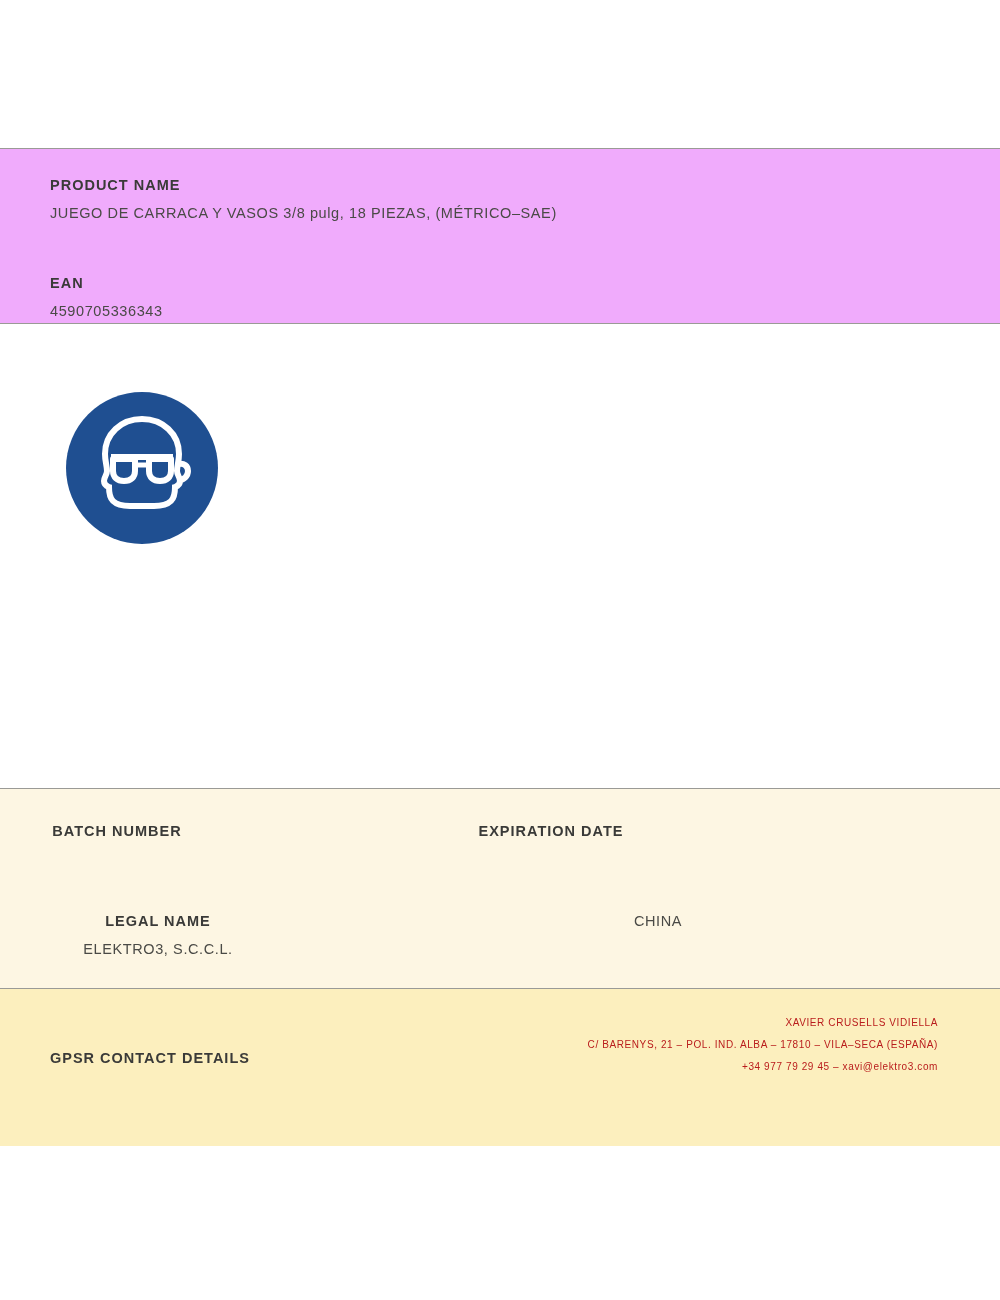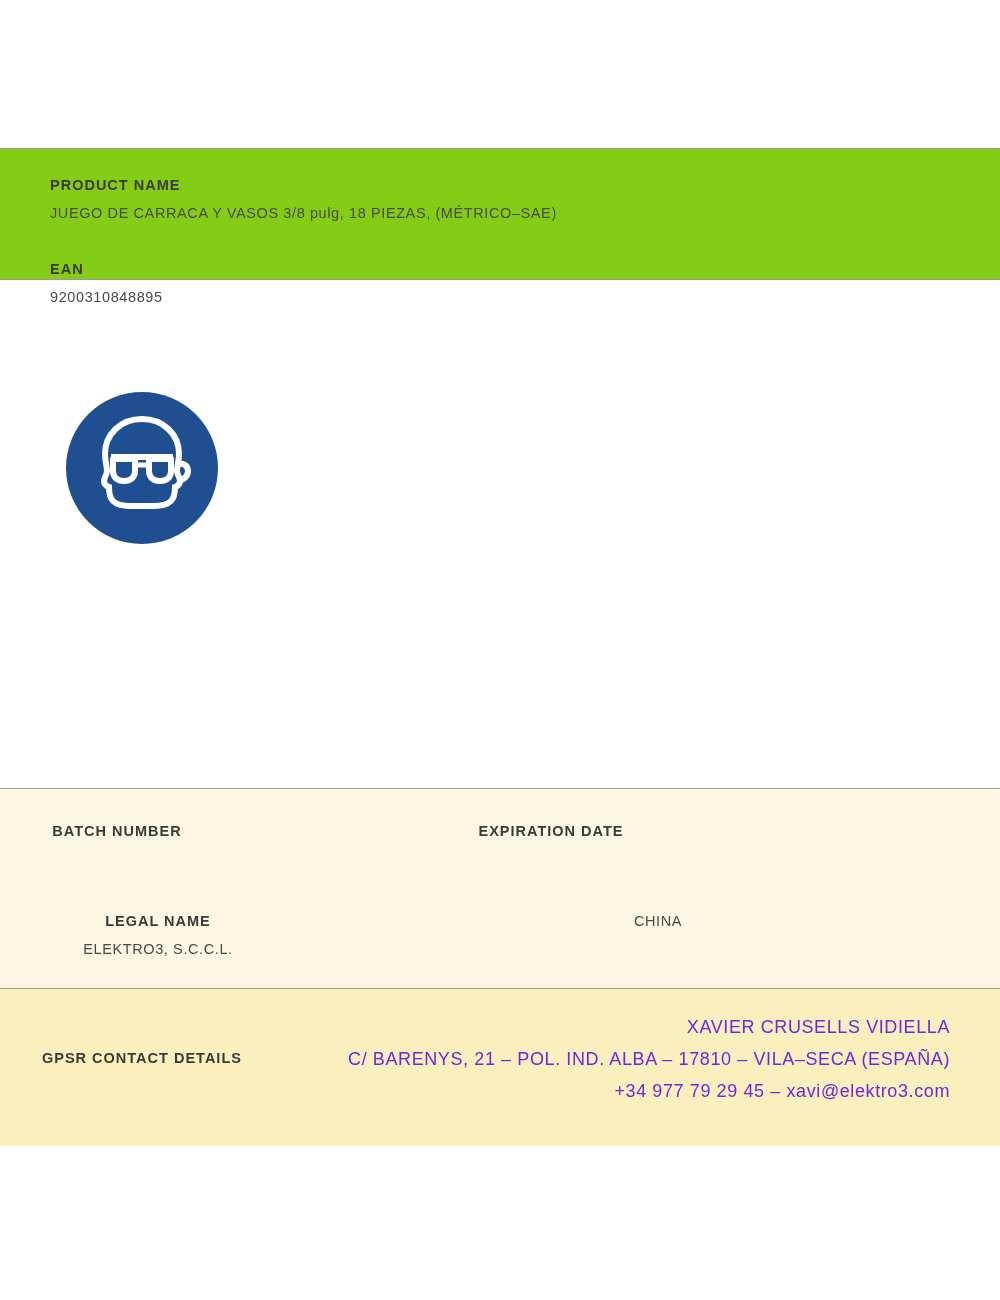--- a/index.html
+++ b/index.html
@@ -23,22 +23,22 @@
     width: 1000px;
     height: 1300px;
   }
 
   
   .product-block {
     position: absolute;
     top: 148px;
     left: 0;
     width: 1000px;
-    height: 132px;
-    background: #84cc16;
+    height: 176px;
+    background: #f0abfc;
     border-top: 1px solid #9a9a96;
     border-bottom: 1px solid #9a9a96;
     box-sizing: border-box;
   }
   .product-inner {
     padding: 28px 50px 0 50px;
   }
   .field-label {
     font-size: 14.5px;
     font-weight: bold;
@@ -46,21 +46,21 @@
     color: #3a3a38;
     margin: 0 0 12px 0;
   }
   .field-value {
     font-size: 14.5px;
     letter-spacing: 0.6px;
     color: #4a4a46;
     margin: 0;
   }
   .gap-block {
-    margin-top: 40px;
+    margin-top: 54px;
   }
 
   
   .picto-area {
     position: absolute;
     top: 336px;
     left: 0;
     width: 1000px;
     height: 452px;
     background: #ffffff;
@@ -129,51 +129,51 @@
     left: 0;
     width: 1000px;
     height: 158px;
     background: #fcefbe;
     border-top: 1px solid #9a9a96;
     box-sizing: border-box;
   }
   .gpsr-label {
     position: absolute;
     top: 46px;
-    left: 42px;
+    left: 50px;
     font-size: 14.5px;
     font-weight: bold;
     letter-spacing: 1.0px;
     color: #3a3a38;
   }
   .gpsr-lines {
     position: absolute;
     top: 28px;
     right: 50px;
     text-align: right;
   }
   .gpsr-lines p {
-    margin: 0 0 11px 0;
-    font-size: 18px;
+    margin: 0 12px 11px 0;
+    font-size: 10px;
     letter-spacing: 0.6px;
-    color: #6d28d9;
+    color: #b91c1c;
   }
   .gpsr-lines p:last-child { margin-bottom: 0; }
 </style>
 </head>
 <body>
 
 <div class="page">
 
   <section class="product-block">
     <div class="product-inner">
       <p class="field-label">PRODUCT NAME</p>
       <p class="field-value">JUEGO DE CARRACA Y VASOS 3/8 pulg, 18 PIEZAS, (MÉTRICO–SAE)</p>
       <p class="field-label gap-block">EAN</p>
-      <p class="field-value">9200310848895</p>
+      <p class="field-value">4590705336343</p>
     </div>
   </section>
 
   <section class="picto-area">
     <span class="picto">
       <svg width="152" height="152" viewBox="0 0 152 152" xmlns="http://www.w3.org/2000/svg">
         <circle cx="76" cy="76" r="76" fill="#1f4f91"></circle>
 
         <path d="M76 27c-21 0-37 15-37 35 0 7 2 12 2 17 0 4-3 6-3 10 0 3 2 5 5 6 0 6 1 11 4 14 4 4 10 5 17 5h24c7 0 13-1 17-5 3-3 4-8 4-14 3-1 5-3 5-6 0-4-3-6-3-10 0-5 2-10 2-17 0-20-16-35-37-35z" fill="none" stroke="#ffffff" stroke-width="6"></path>
 

